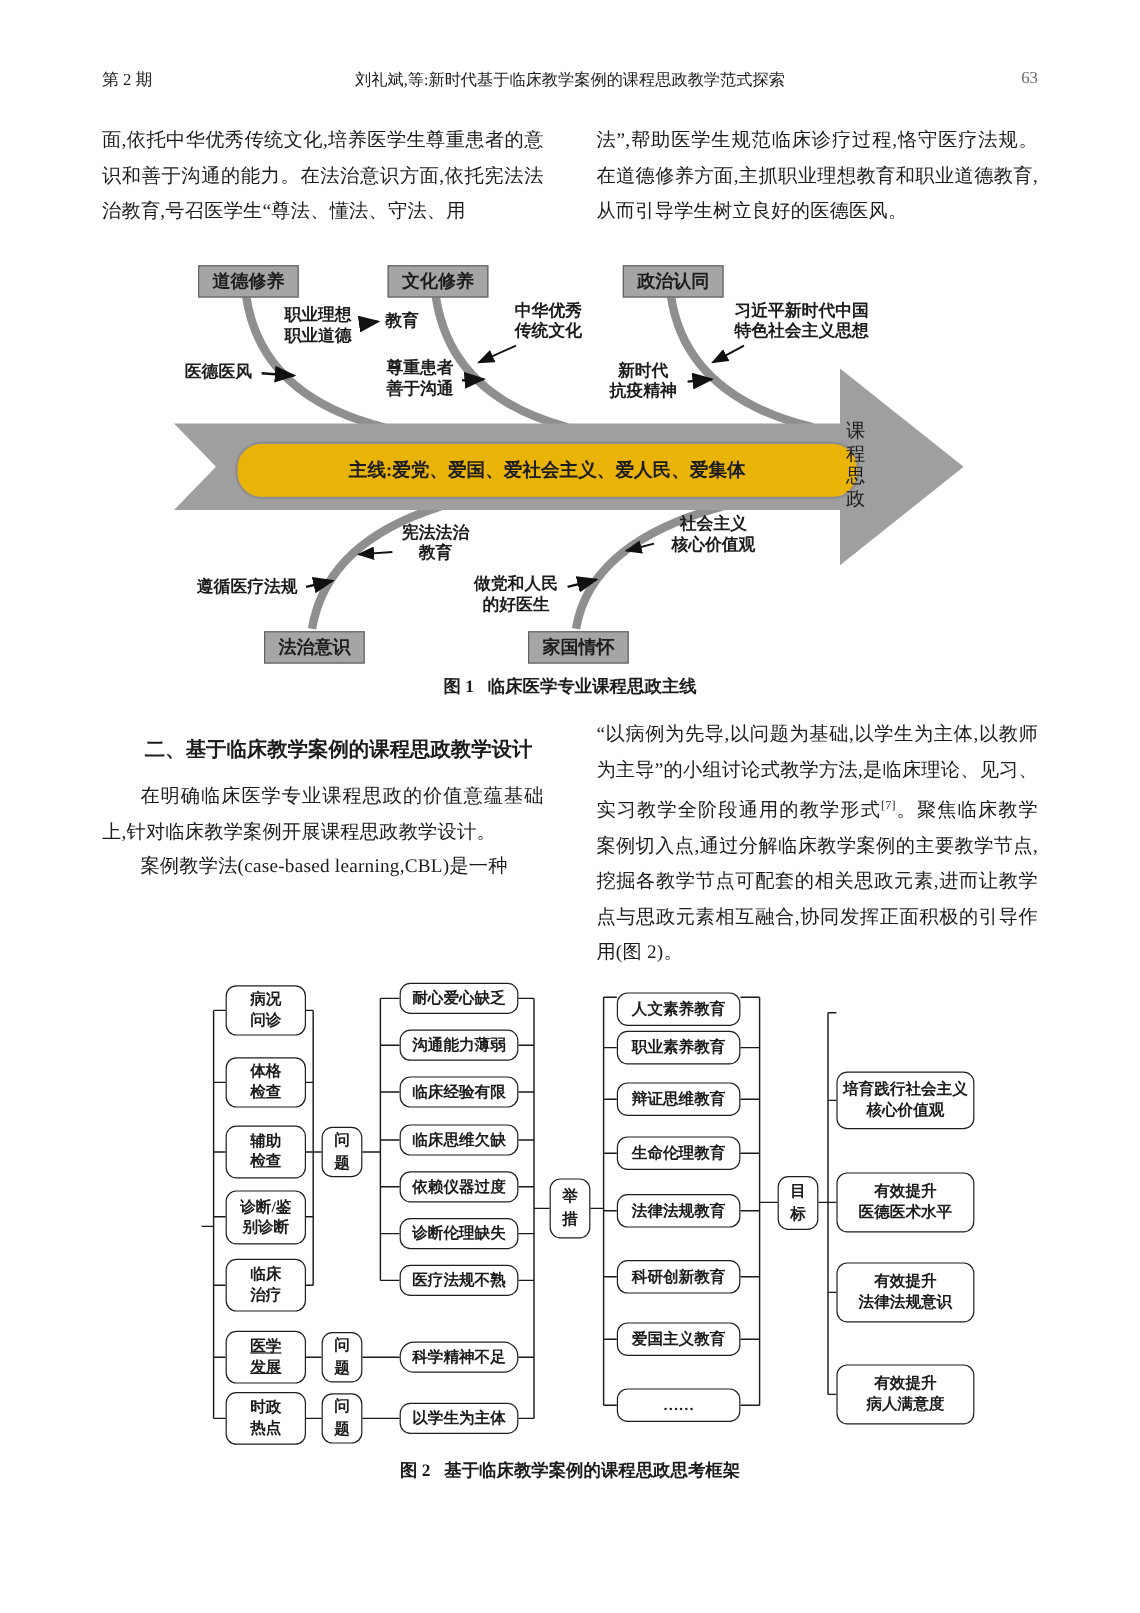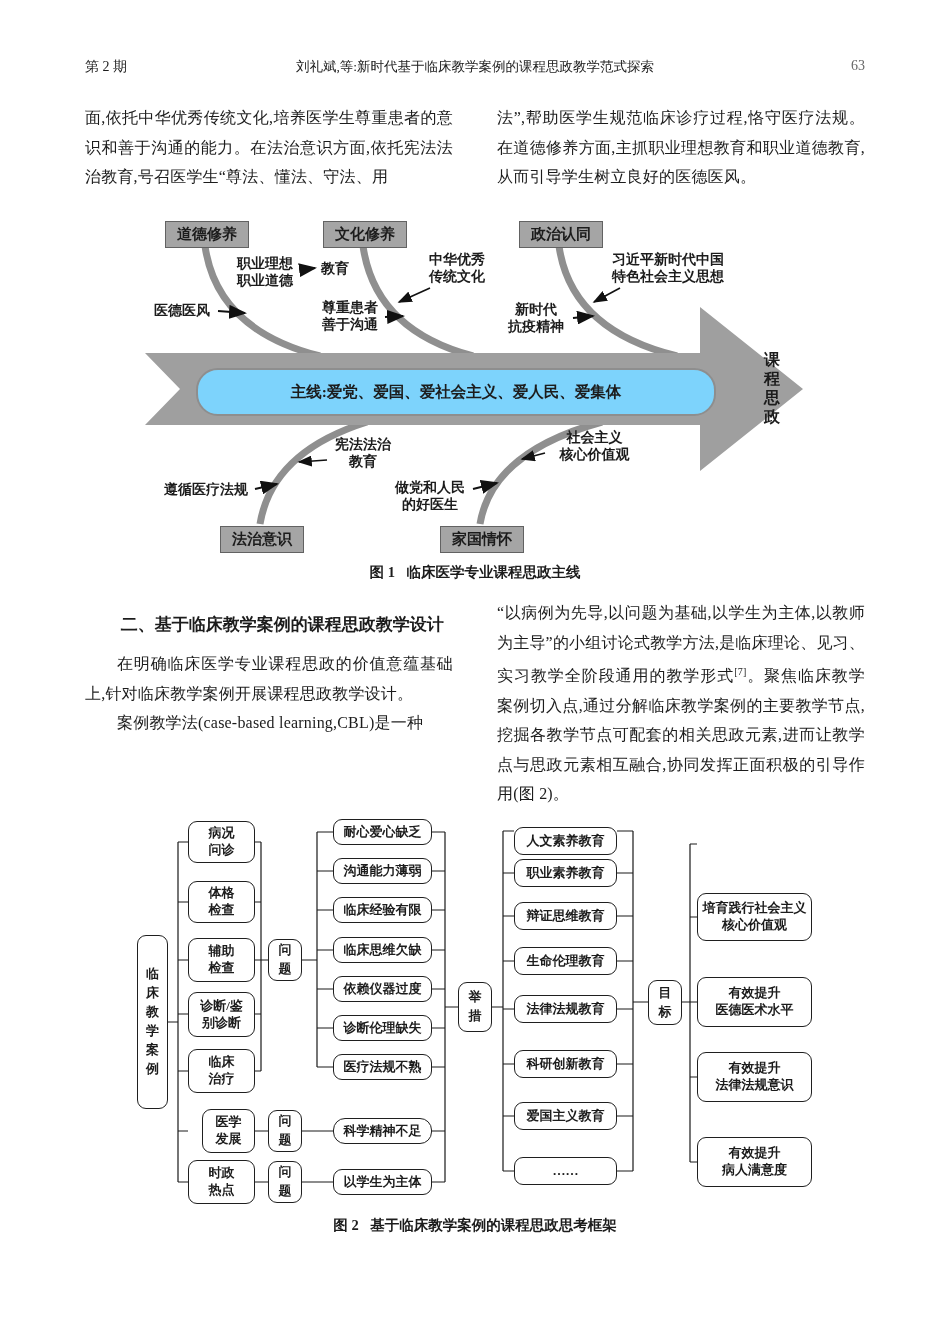--- a/index.html
+++ b/index.html
@@ -23,23 +23,23 @@
   
   .cap{left:85px;width:780px;text-align:center;font-size:14.5px;font-weight:700;}
   .cap .cap-txt{margin-left:.8em;}
   
   .fig1{left:85px;top:210px;width:780px;height:352px;}
   .fig1 svg{position:absolute;left:0;top:0;}
   .gbox{position:absolute;width:82px;height:25px;background:#a5a5a5;border:1px solid #626262;
         display:flex;align-items:center;justify-content:center;font-weight:700;font-size:15px;}
   .flbl{position:absolute;font-weight:700;font-size:14px;line-height:17px;white-space:pre-line;text-align:center;}
   .capsule{position:absolute;left:111px;top:158px;width:516px;height:44px;border-radius:22px;
-        background:#7dd3fc;border:2px solid #8e8e8e;display:flex;align-items:center;justify-content:center;
+        background:#eab308;border:2px solid #8e8e8e;display:flex;align-items:center;justify-content:center;
         font-weight:700;font-size:15.5px;}
-  .vhead{position:absolute;left:676px;top:140px;width:22px;font-weight:700;font-size:16px;
+  .vhead{position:absolute;left:617px;top:140px;width:22px;font-weight:400;font-size:16px;
         line-height:19px;text-align:center;word-break:break-all;}
   
   .fig2{left:85px;top:812px;width:780px;height:400px;}
   .fig2 svg{position:absolute;left:0;top:0;}
   .node{position:absolute;border:1.5px solid #1f1f1f;border-radius:9px;background:#fff;
         display:flex;align-items:center;justify-content:center;font-weight:700;font-size:13px;
         line-height:1.3;text-align:center;white-space:pre-line;box-sizing:border-box;}
   .vtxt{display:block;width:1.1em;word-break:break-all;text-align:center;line-height:1.45;}
 </style>
 </head>
@@ -148,35 +148,32 @@
       <path d="M347,20 H360 M347,59 H360 M347,98 H360 M347,138 H360 M347,177 H360 M347,216 H360 M347,255 H360 M347,319 H360 M347,370 H360 M360,20 V370 M360,195 H373"></path>
 
       <path d="M407,195 H418 M418,19 V359 M418,19 H429 M418,61 H429 M418,104 H429 M418,149 H429 M418,197 H429 M418,252 H429 M418,304 H429 M418,359 H429"></path>
 
       <path d="M532,19 H548 M532,61 H548 M532,104 H548 M532,149 H548 M532,197 H548 M532,252 H548 M532,304 H548 M532,359 H548 M548,19 V359 M548,190 H563"></path>
 
       <path d="M597,190 H605 M605,32 V350 M605,32 H612 M605,105 H612 M605,190 H612 M605,265 H612 M605,350 H612"></path>
     </g>
   </svg>
 
-  <div class="node" style="left:52px;top:123px;width:31px;height:174px;">
-    <span class="vtxt">临床教学案例</span>
-  </div>
 
   <div class="node" style="left:103px;top:9px;width:67px;height:42px;">病况
 问诊</div>
   <div class="node" style="left:103px;top:69px;width:67px;height:42px;">体格
 检查</div>
   <div class="node" style="left:103px;top:126px;width:67px;height:44px;">辅助
 检查</div>
   <div class="node" style="left:103px;top:180px;width:67px;height:45px;">诊断/鉴
 别诊断</div>
   <div class="node" style="left:103px;top:237px;width:67px;height:44px;">临床
 治疗</div>
-  <div class="node" style="left:117px;top:297px;width:53px;height:44px;">医学
+  <div class="node" style="left:103px;top:297px;width:67px;height:44px;text-decoration:underline;">医学
 发展</div>
   <div class="node" style="left:103px;top:348px;width:67px;height:44px;">时政
 热点</div>
 
   <div class="node" style="left:183px;top:127px;width:34px;height:42px;">
     <span class="vtxt">问题</span>
   </div>
   <div class="node" style="left:183px;top:298px;width:34px;height:42px;">
     <span class="vtxt">问题</span>
   </div>

